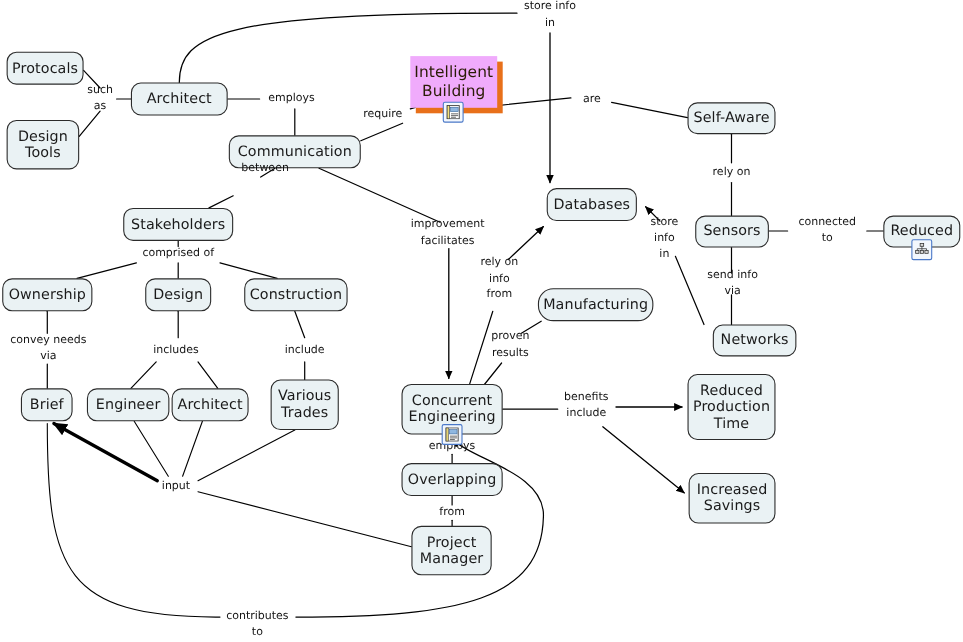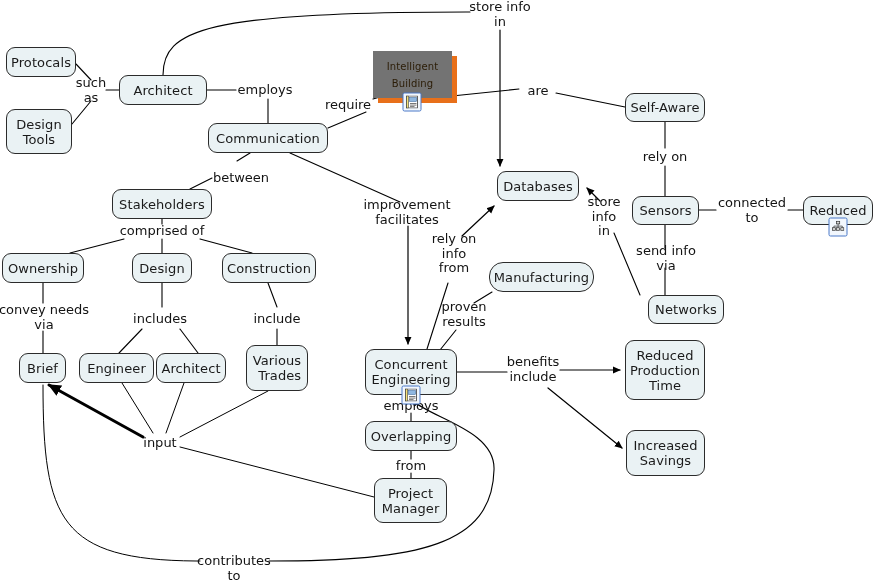--- a/index.html
+++ b/index.html
@@ -36,32 +36,32 @@
     border: 1.3px solid #2b2b2b;
     border-radius: 9px;
     background: #eaf2f4;
     color: #1a1a1a;
     font-size: 13px;
     line-height: 15px;
     letter-spacing: 0.1px;
     white-space: pre;
   }
   .node.highlight {
-    background: #737373;
+    background: #f0abfc;
     border: none;
     border-radius: 0;
     color: #2b1c06;
     box-shadow: 5px 5px 0 0 #e8701a;
+    font-size: 14px;
+    line-height: 17px;
+  }
+  .edge-label {
+    position: absolute;
+    color: #131313;
     font-size: 10px;
-    line-height: 17px;
-  }
-  .edge-label {
-    position: absolute;
-    color: #131313;
-    font-size: 13px;
     line-height: 14.5px;
     text-align: center;
     white-space: pre;
     background: transparent;
     transform: translate(-50%, -50%);
   }
   .badge {
     position: absolute;
     width: 17px;
     height: 17px;
@@ -151,21 +151,21 @@
 Tools</div>
       <div class="node" style="left: 119px; top: 75px; width: 88px; height: 30px;">Architect</div>
       <div class="node" style="left: 208px; top: 123px; width: 120px; height: 30px;">Communication</div>
       <div class="node" style="left: 112px; top: 189px; width: 100px; height: 30px;">Stakeholders</div>
       <div class="node" style="left: 2px; top: 253px; width: 82px; height: 30px;">Ownership</div>
       <div class="node" style="left: 132px; top: 253px; width: 60px; height: 30px;">Design</div>
       <div class="node" style="left: 222px; top: 253px; width: 94px; height: 30px;">Construction</div>
       <div class="node" style="left: 19px; top: 353px; width: 47px; height: 30px;">Brief</div>
       <div class="node" style="left: 79px; top: 353px; width: 75px; height: 30px;">Engineer</div>
       <div class="node" style="left: 156px; top: 353px; width: 70px; height: 30px;">Architect</div>
-      <div class="node" style="left: 246px; top: 345px; width: 62px; height: 46px; text-align: right;">Various
+      <div class="node" style="left: 246px; top: 345px; width: 62px; height: 46px;">Various
 Trades</div>
       <div class="node highlight" style="left: 373px; top: 51px; width: 79px; height: 47px;">Intelligent
 Building</div>
       <div class="node" style="left: 497px; top: 171px; width: 82px; height: 30px;">Databases</div>
       <div class="node" style="left: 489px; top: 262px; width: 105px; height: 30px; border-radius: 14px;">Manufacturing</div>
       <div class="node" style="left: 365px; top: 349px; width: 92px; height: 46px;">Concurrent
 Engineering</div>
       <div class="node" style="left: 365px; top: 421px; width: 92px; height: 30px;">Overlapping</div>
       <div class="node" style="left: 374px; top: 478px; width: 73px; height: 45px;">Project
 Manager</div>
@@ -176,21 +176,21 @@
       <div class="node" style="left: 625px; top: 340px; width: 80px; height: 60px;">Reduced
 Production
 Time</div>
       <div class="node" style="left: 626px; top: 430px; width: 79px; height: 46px;">Increased
 Savings</div>
     </div>
   <div id="labels-group">
       <div class="edge-label" style="left: 91px; top: 90px;">such
 as</div>
       <div class="edge-label" style="left: 265px; top: 90px;">employs</div>
-      <div class="edge-label" style="left: 224px; top: 178px; padding-left: 34px;">between</div>
+      <div class="edge-label" style="left: 224px; top: 154px; padding-left: 34px;">between</div>
       <div class="edge-label" style="left: 162px; top: 231px;">comprised of</div>
       <div class="edge-label" style="left: 44px; top: 317px;">convey needs
 via</div>
       <div class="edge-label" style="left: 160px; top: 319px;">includes</div>
       <div class="edge-label" style="left: 277px; top: 319px;">include</div>
       <div class="edge-label" style="left: 160px; top: 443px;">input</div>
       <div class="edge-label" style="left: 348px; top: 105px;">require</div>
       <div class="edge-label" style="left: 500px; top: 14px;">store info
 in</div>
       <div class="edge-label" style="left: 538px; top: 91px;">are</div>

